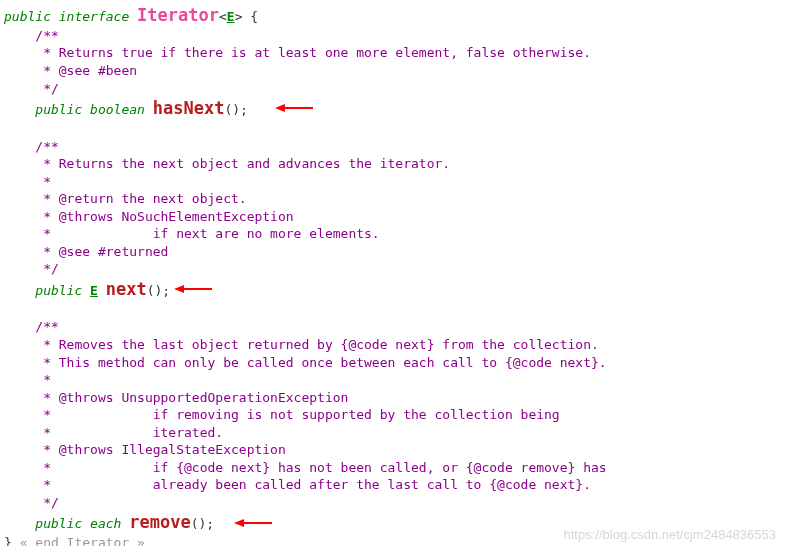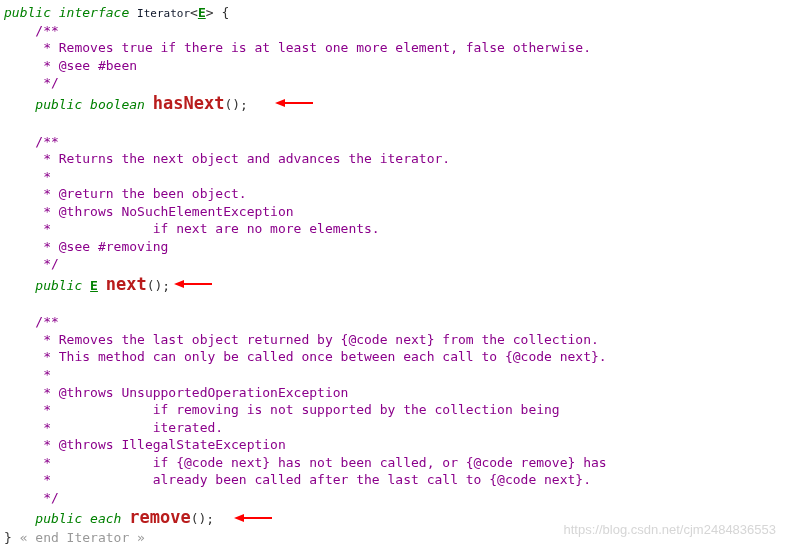--- a/index.html
+++ b/index.html
@@ -12,21 +12,21 @@
     color: #333;
     width: 790px;
     box-sizing: border-box;
     position: relative;
   }
   pre {
     margin: 0;
     white-space: pre;
   }
   .kw { color: #008000; font-style: italic; }       
-  .cls { color: #0f172a; font-weight: normal; font-size: 11px; } 
+  .cls { color: #ec4899; font-weight: bold; font-size: 17px; } 
   .type-param { color: #008000; text-decoration: underline; font-weight: bold; }
   .punct { color: #333; }
   .comment { color: #8b008b; }
   .method { color: #b91c1c; font-weight: bold; font-size: 17px; }
   .ret-type { color: #008000; text-decoration: underline; font-weight: bold; }
   .end-comment { color: #999; }
   .watermark {
     position: absolute;
     bottom: 12px;
     right: 14px;
@@ -38,35 +38,35 @@
   .arrow {
     display: inline-block;
     vertical-align: middle;
   }
 </style>
 </head>
 <body>
 
 <pre><span class="kw">public</span> <span class="kw">interface</span> <span class="cls">Iterator</span><span class="punct">&lt;</span><span class="type-param">E</span><span class="punct">&gt;</span> <span class="punct">{</span>
     <span class="comment">/**</span>
-    <span class="comment"> * Removes true if there is at least one more element, false otherwise.</span>
+    <span class="comment"> * Returns true if there is at least one more element, false otherwise.</span>
     <span class="comment"> * @see #been</span>
     <span class="comment"> */</span>
     <span class="kw">public</span> <span class="kw">boolean</span> <span class="method">hasNext</span><span class="punct">();</span>   <span class="arrow"><svg width="44" height="14">
         <line x1="12" y1="7" x2="42" y2="7" stroke="#ff0000" stroke-width="2"></line>
         <polygon points="4,7 14,3 14,11" fill="#ff0000"></polygon>
       </svg></span>
 
     <span class="comment">/**</span>
     <span class="comment"> * Returns the next object and advances the iterator.</span>
     <span class="comment"> *</span>
-    <span class="comment"> * @return the been object.</span>
+    <span class="comment"> * @return the next object.</span>
     <span class="comment"> * @throws NoSuchElementException</span>
     <span class="comment"> *             if next are no more elements.</span>
-    <span class="comment"> * @see #removing</span>
+    <span class="comment"> * @see #returned</span>
     <span class="comment"> */</span>
     <span class="kw">public</span> <span class="ret-type">E</span> <span class="method">next</span><span class="punct">();</span><span class="arrow"><svg width="44" height="14">
         <line x1="12" y1="7" x2="42" y2="7" stroke="#ff0000" stroke-width="2"></line>
         <polygon points="4,7 14,3 14,11" fill="#ff0000"></polygon>
       </svg></span>
 
     <span class="comment">/**</span>
     <span class="comment"> * Removes the last object returned by {@code next} from the collection.</span>
     <span class="comment"> * This method can only be called once between each call to {@code next}.</span>
     <span class="comment"> *</span>

